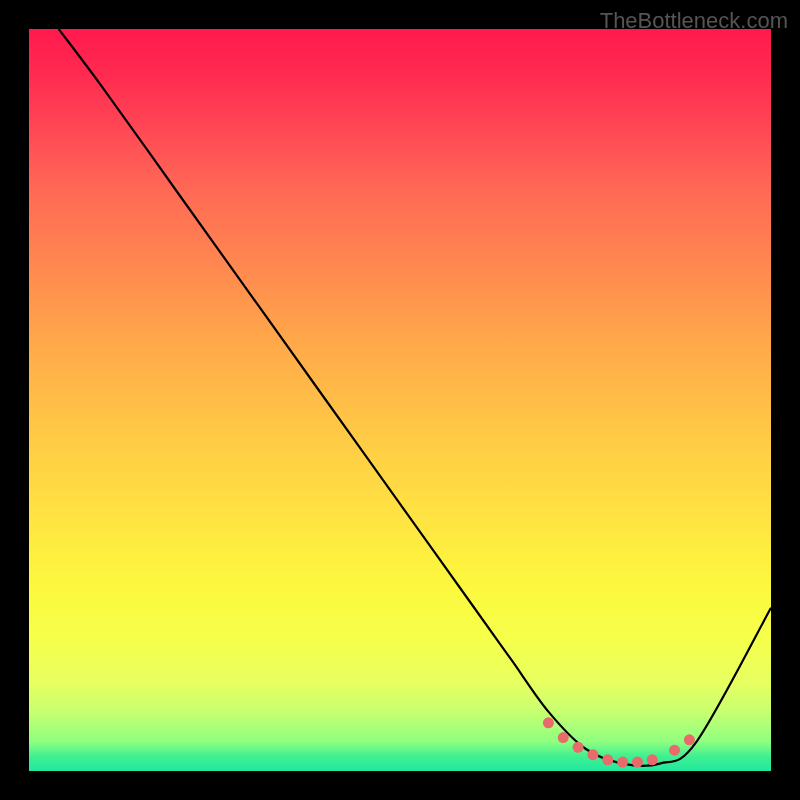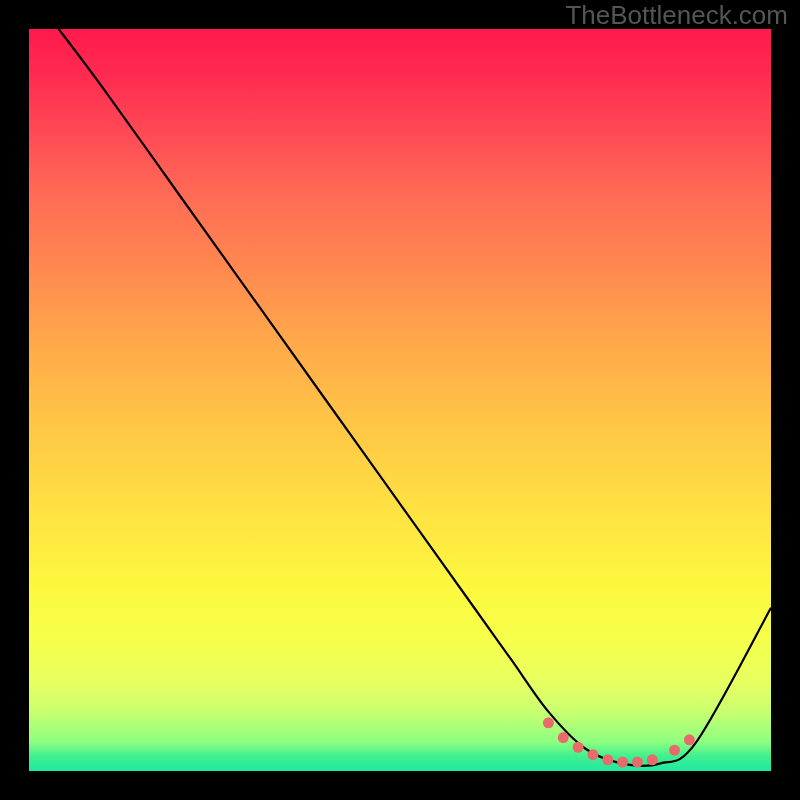--- a/index.html
+++ b/index.html
@@ -6,24 +6,24 @@
   body {
     width: 800px;
     height: 800px;
     background: #000;
     position: relative;
     overflow: hidden;
     font-family: Arial, sans-serif;
   }
   .watermark {
     position: absolute;
-    top: 0;
+    top: 8px;
     right: 12px;
     color: #555;
-    font-size: 26px;
+    font-size: 22px;
     font-weight: 500;
     z-index: 10;
   }
   .plot-area {
     position: absolute;
     left: 29px;
     top: 29px;
     width: 742px;
     height: 742px;
   }

